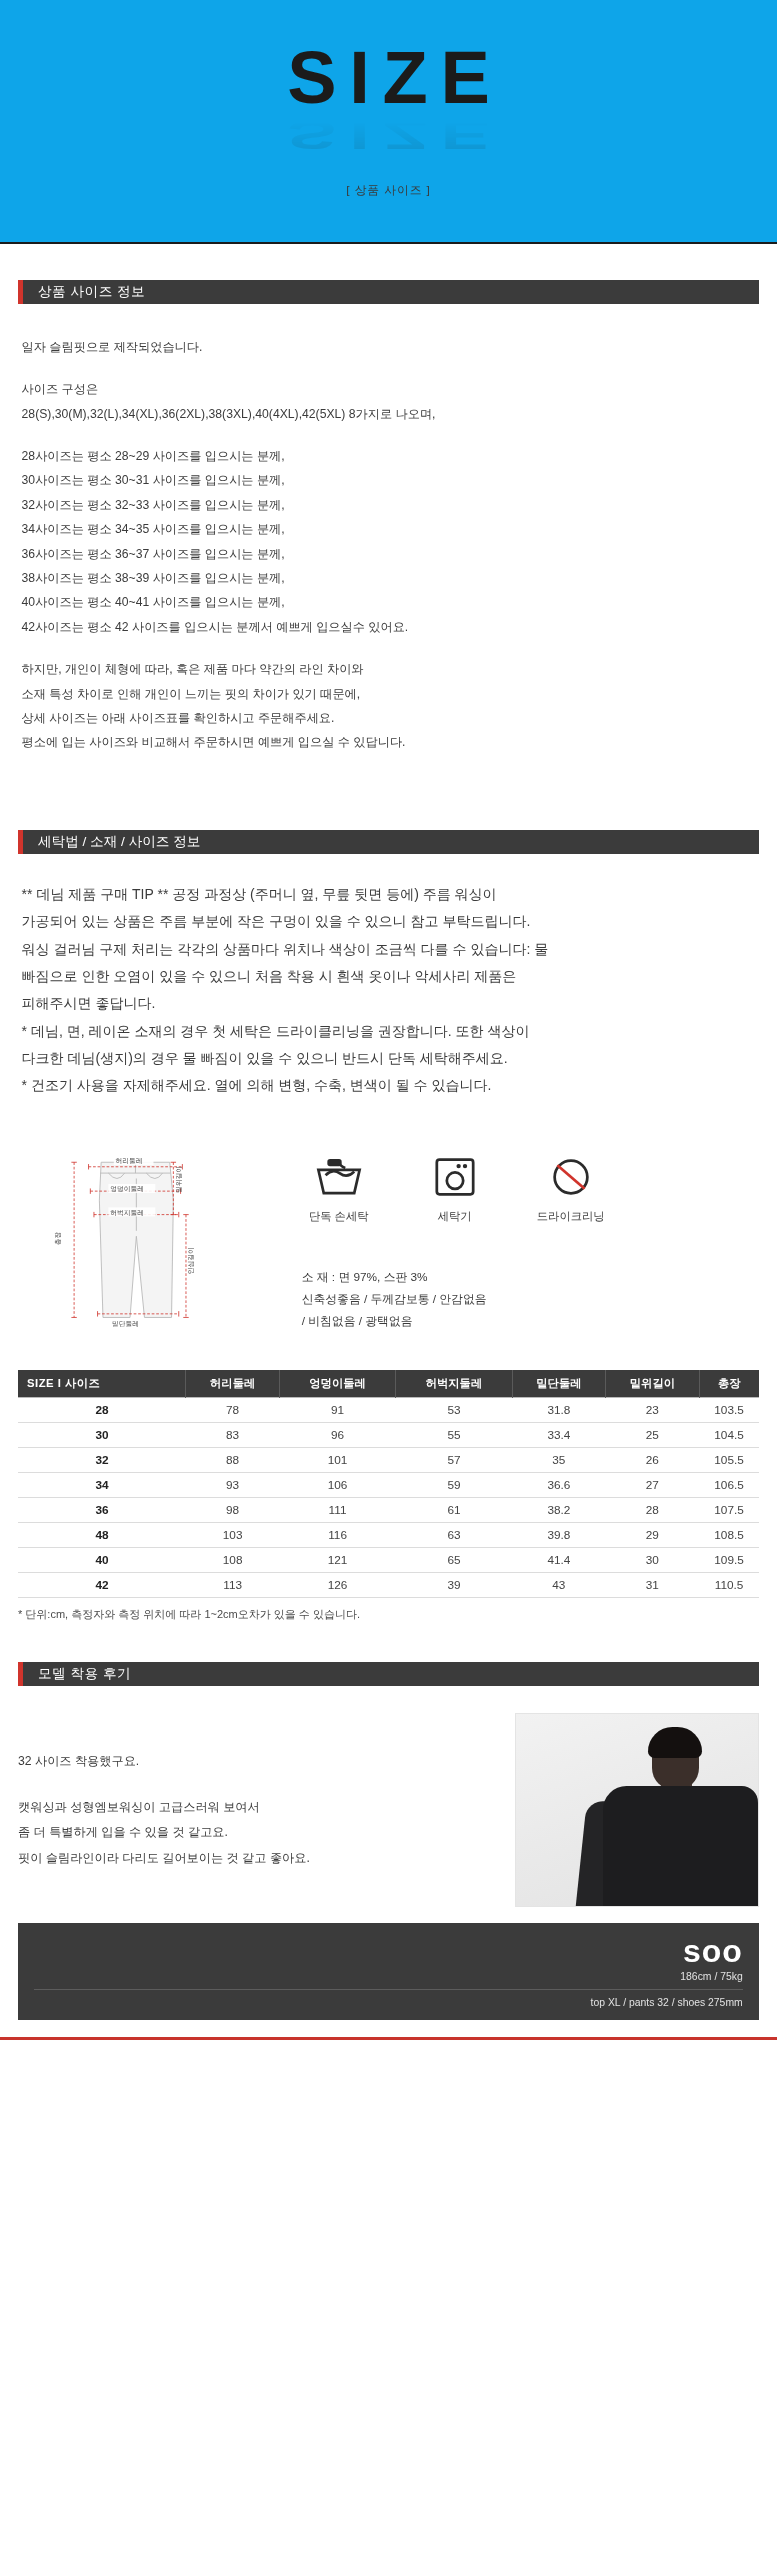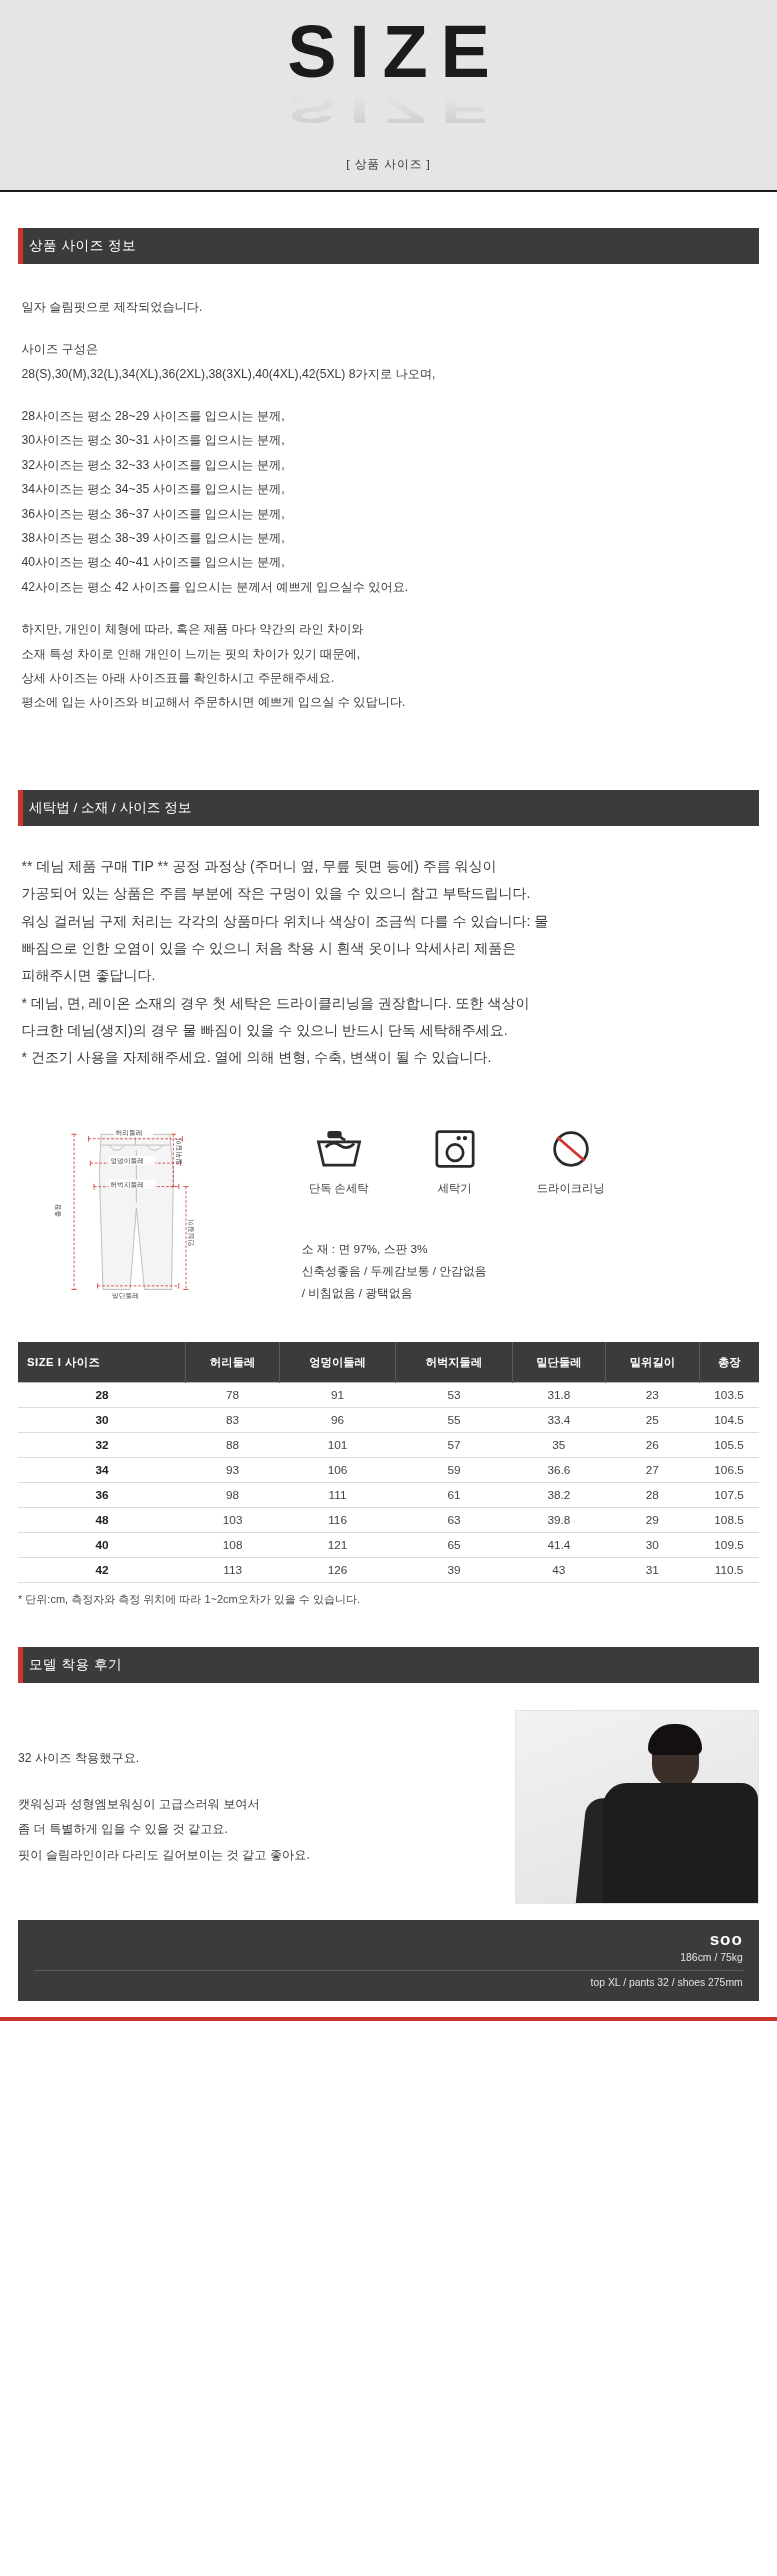--- a/index.html
+++ b/index.html
@@ -6,22 +6,22 @@
   body {
     width: 777px;
     background: #ffffff;
     font-family: "Liberation Sans", sans-serif;
     color: #333;
   }
   .page { width: 777px; position: relative; }
 
   
   .hero {
-    height: 190px;
-    background: #e5e5e5;
+    height: 242px;
+    background: #0ea5e9;
     position: relative;
     display: flex;
     flex-direction: column;
     align-items: center;
     justify-content: center;
   }
   .hero-title {
     font-family: "Liberation Sans", sans-serif;
     font-weight: bold;
     font-size: 74px;
@@ -54,25 +54,25 @@
     height: 1.8px;
     background: #1b1b1b;
     width: 100%;
   }
 
   
   .section-head {
     margin: 0 18px;
     background: #3b3b3b;
     color: #fff;
-    height: 36px;
+    height: 24px;
     display: flex;
     align-items: center;
     position: relative;
-    padding-left: 11px;
+    padding-left: 20px;
     font-size: 13.6px;
     letter-spacing: 0.5px;
   }
   .section-head::before {
     content: "";
     position: absolute;
     left: 0; top: 0; bottom: 0;
     width: 5.4px;
     background: #d0342c;
   }
@@ -136,21 +136,21 @@
   
   .table-wrap { margin: 36px 18px 0 18px; }
   table.size-table {
     width: 100%;
     border-collapse: collapse;
     font-size: 11.8px;
   }
   table.size-table thead th {
     background: #3b3b3b;
     color: #fff;
-    height: 40px;
+    height: 27px;
     font-weight: bold;
     font-size: 11.3px;
     border-right: 0.9px solid #5a5a5a;
   }
   table.size-table thead th:last-child { border-right: none; }
   table.size-table thead th.lead {
     text-align: left;
     padding-left: 9px;
     letter-spacing: 0.5px;
   }
@@ -235,21 +235,21 @@
 
   
   .footer {
     margin: 16.3px 18px 0 18px;
     background: #3b3b3b;
     color: #fff;
     padding: 11px 16.3px 12.7px 16.3px;
     text-align: right;
   }
   .footer-brand {
-    font-size: 17px;
+    font-size: 32px;
     font-weight: bold;
     letter-spacing: 0.9px;
     line-height: 1.1;
   }
   .footer-spec {
     font-size: 10.4px;
     color: #e2e2e2;
     margin-top: 1.8px;
   }
   .footer-div {

